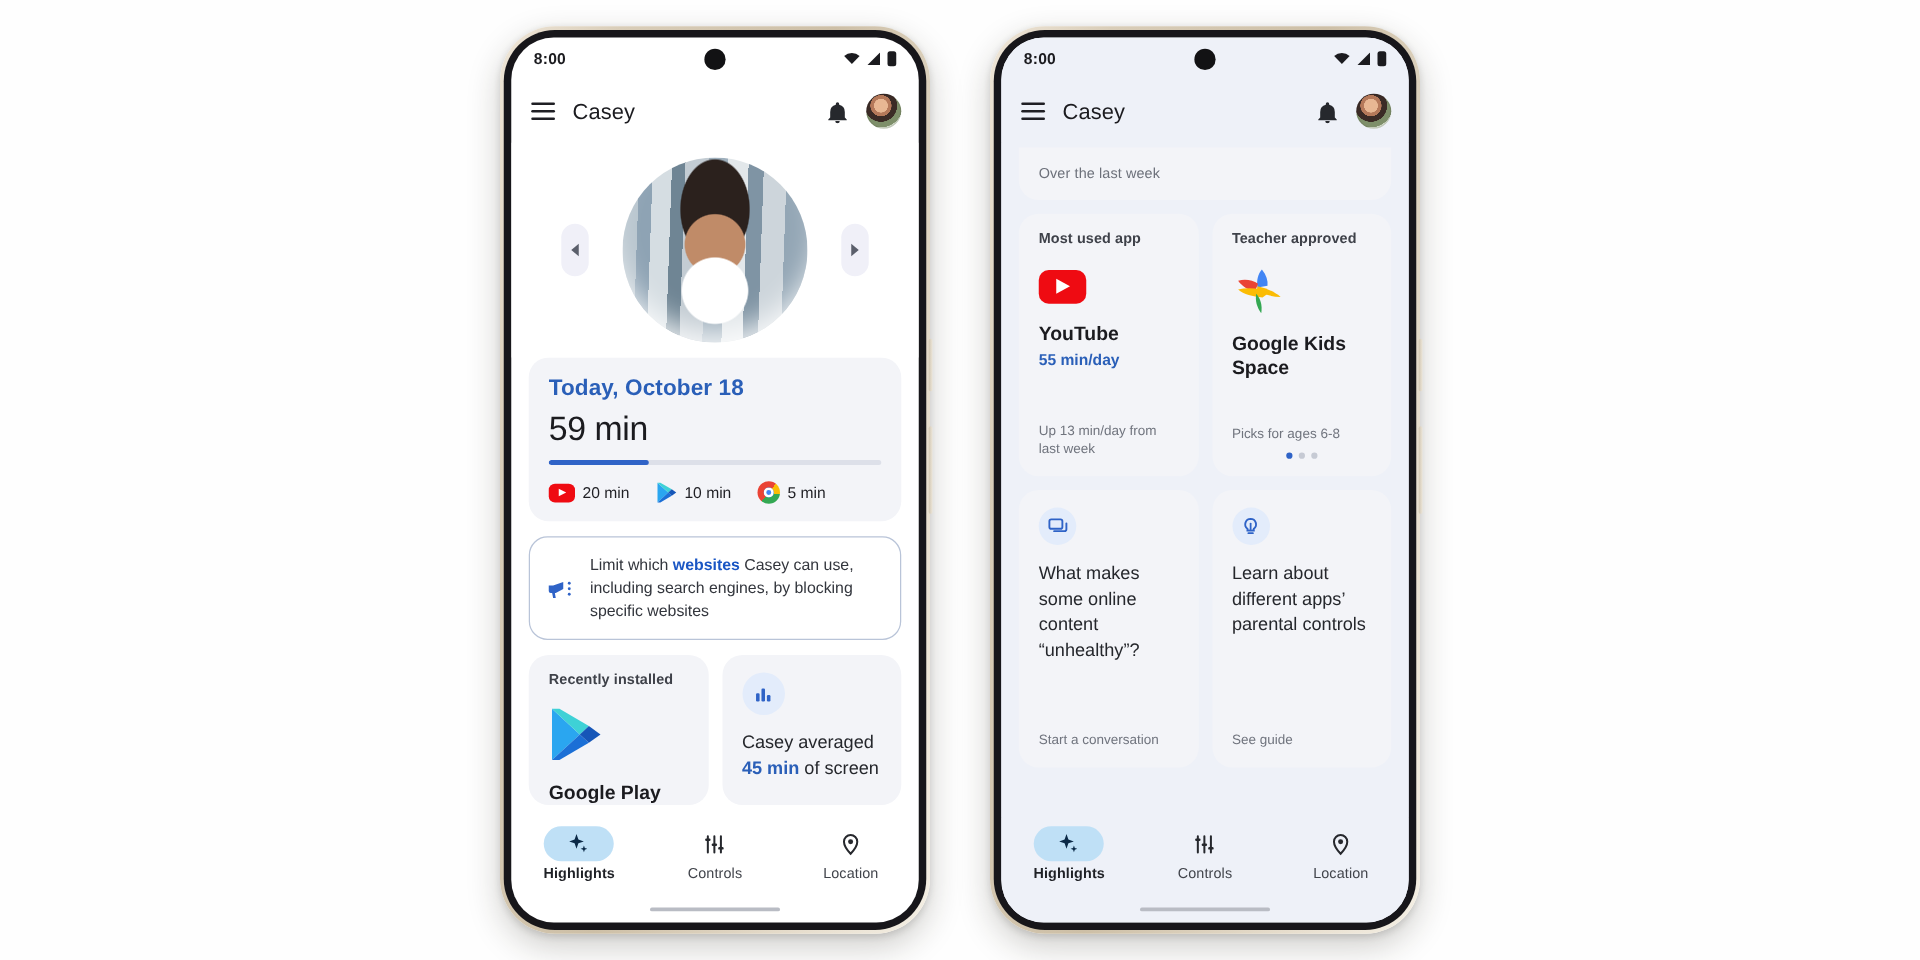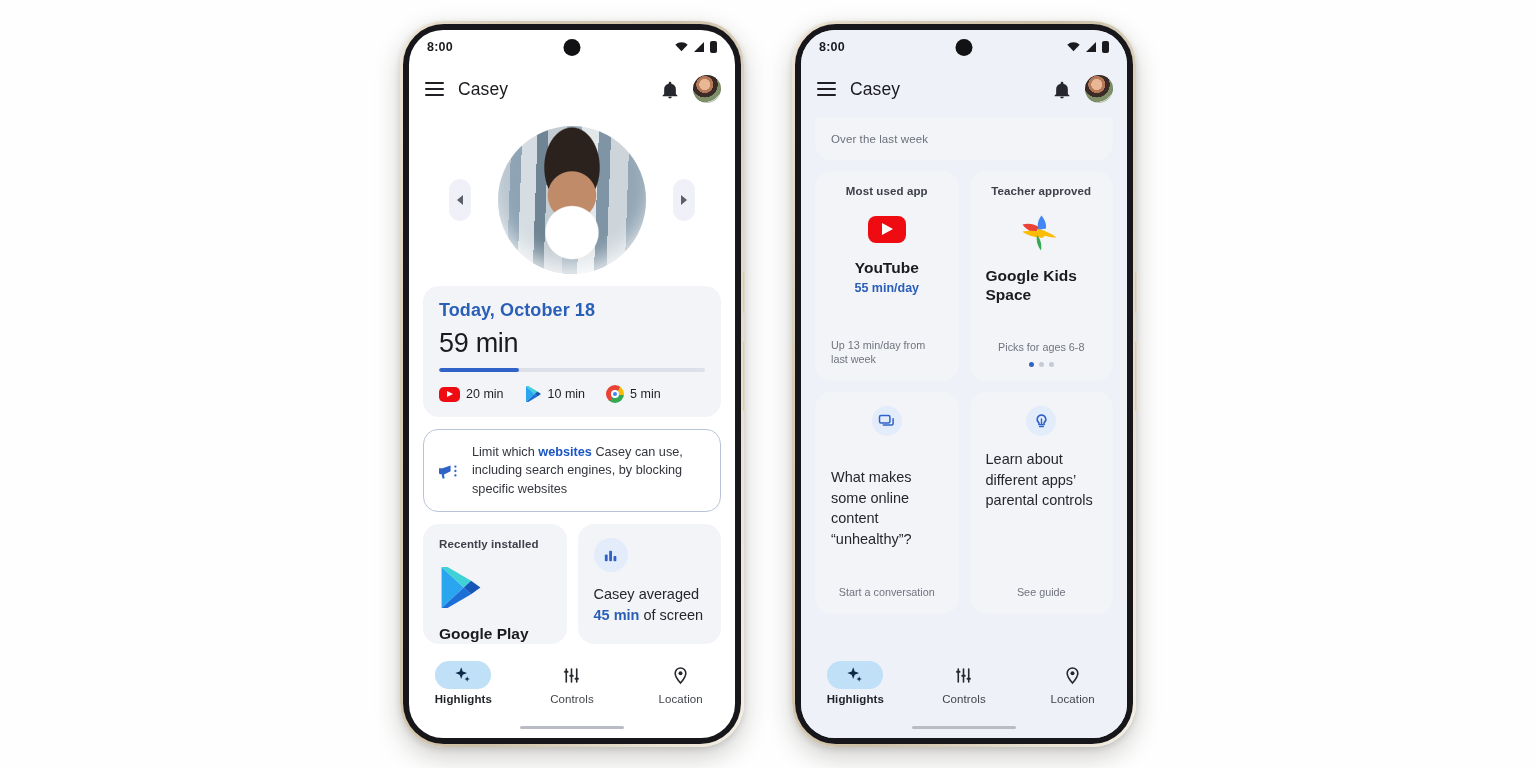--- a/index.html
+++ b/index.html
@@ -117,21 +117,21 @@
     cursor: pointer;
   }
   .car-btn.left  { left: 40px; }
   .car-btn.right { right: 40px; }
   .car-btn .tri { width: 0; height: 0; border-top: 5px solid transparent; border-bottom: 5px solid transparent; }
   .car-btn.left  .tri { border-right: 6px solid #5b5f6b; }
   .car-btn.right .tri { border-left: 6px solid #5b5f6b; }
 
   
   .card { background: #f3f4f8; border-radius: 16px; }
-  .pad { padding: 14px 16px; align-items: center; }
+  .pad { padding: 14px 16px; }
 
   .section { padding: 0 14px; }
 
   
   .st-date { font-size: 18px; color: #2a5fb8; font-weight: 600; margin-bottom: 7px; letter-spacing: .1px; }
   .st-big { font-size: 27px; color: #1b1b1f; letter-spacing: -.3px; margin-bottom: 9px; }
   .st-bar { height: 4px; border-radius: 3px; background: #dde0e9; overflow: hidden; margin-bottom: 13px; }
   .st-bar > span { display: block; height: 100%; background: #2f63c7; border-radius: 3px; }
   .st-apps { display: flex; align-items: center; gap: 9px; }
   .st-app { display: flex; align-items: center; gap: 6px; font-size: 12.5px; color: #1f1f24; }
@@ -431,21 +431,21 @@
               <div class="card-foot">Picks for ages 6-8</div>
               <div class="dots">
                   <i class="on"></i>
                   <i></i>
                   <i></i>
                 </div>
             </div>
           </div>
 
           <div class="grid2">
-            <div class="card pad" style="height:222px;display:flex;flex-direction:column;gap:18px;">
+            <div class="card pad" style="height:222px;display:flex;flex-direction:column;">
               <div class="round-ic">
                 <svg width="17" height="17" viewBox="0 0 18 18">
                     <rect x="1.6" y="2.6" width="11" height="8" rx="1.6" fill="none" stroke="#2f63c7" stroke-width="1.6"></rect>
                     <path d="M5.6 12.6h8.8a1.6 1.6 0 0 0 1.6-1.6V6" fill="none" stroke="#2f63c7" stroke-width="1.6" stroke-linecap="round"></path>
                   </svg>
               </div>
               <div class="qa-title" style="margin-top:13px;">What makes some online content “unhealthy”?</div>
               <div style="flex:1 1 auto"></div>
               <div class="card-foot">Start a conversation</div>
             </div>

